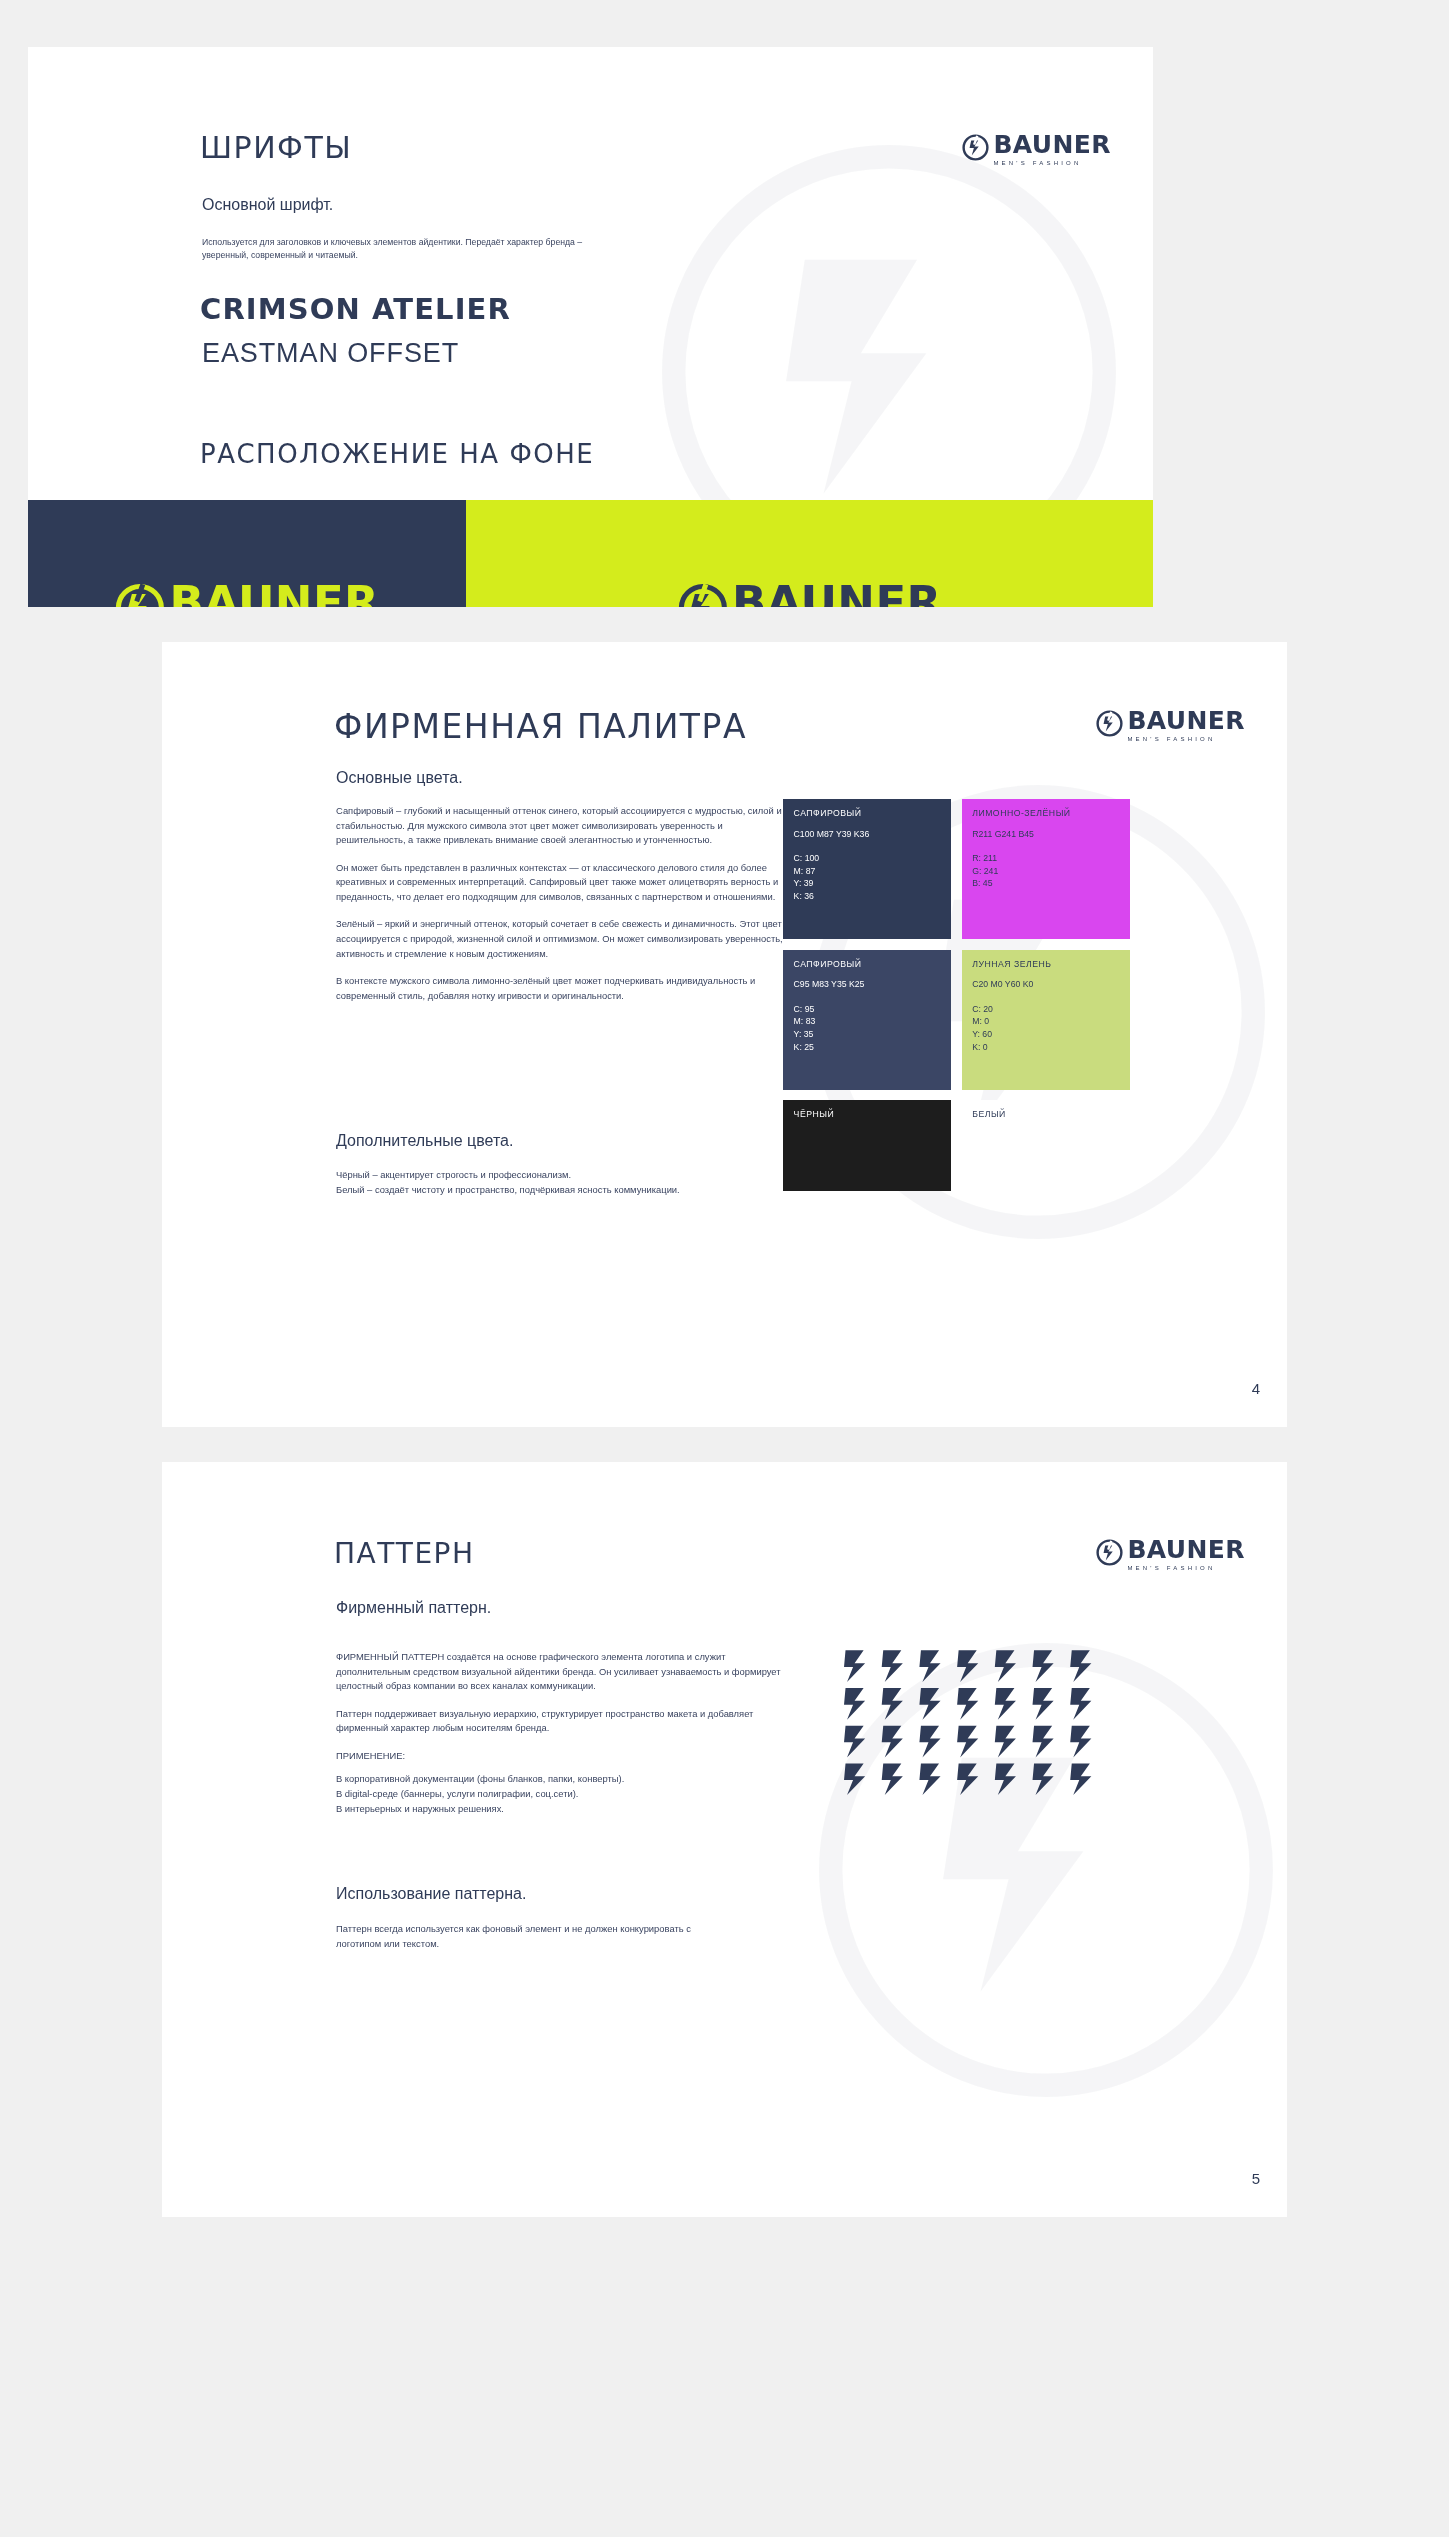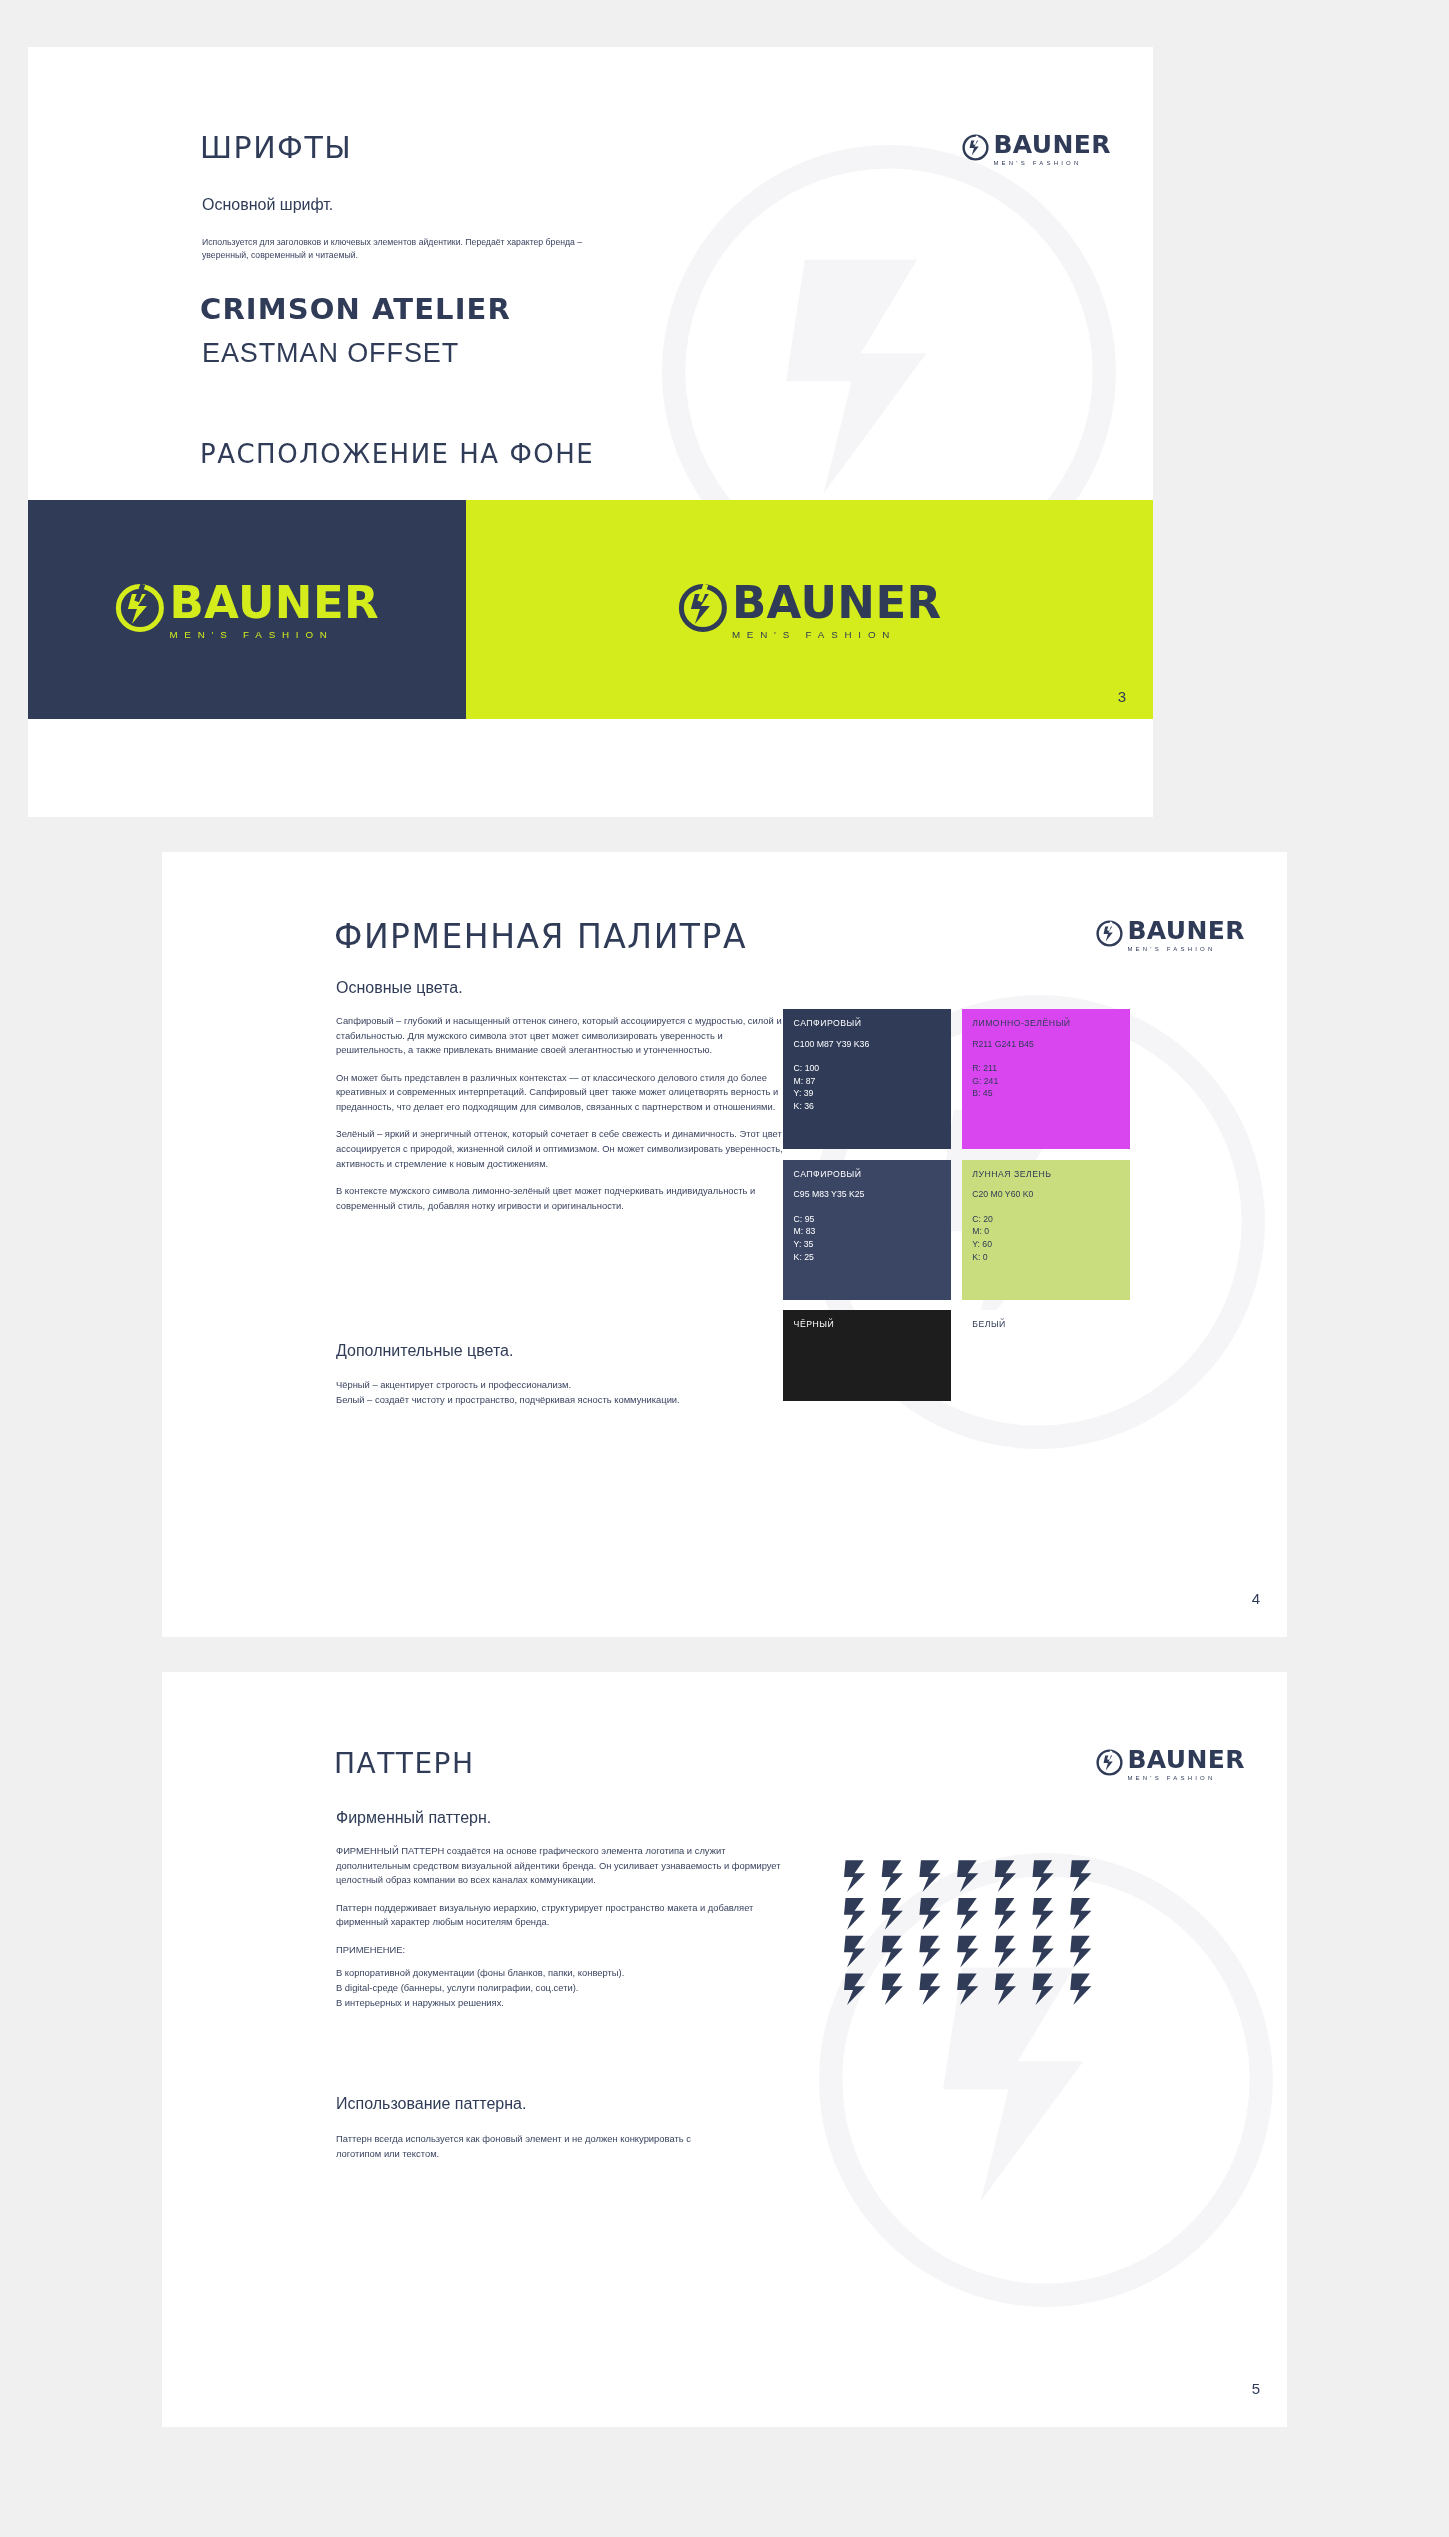--- a/index.html
+++ b/index.html
@@ -19,21 +19,21 @@
     box-sizing: border-box;
   }
   .page {
     position: relative;
     width: 1125px;
     margin: 0 auto 35px auto;
     background: #ffffff;
     box-sizing: border-box;
     overflow: hidden;
   }
-  .page-1 { height: 770px; margin-left: 28px; }
+  .page-1 { height: 560px; margin-left: 28px; }
   .page-2 { height: 785px; }
   .page-3 { height: 755px; }
 
   
   .watermark {
     position: absolute;
     right: 30px;
     top: 91px;
     width: 468px;
     height: 468px;
@@ -150,21 +150,21 @@
   .sw-lime { background: #d946ef; color: #2f3b57; }
   .sw-sapphire2 { background: #3b4665; color: #ffffff; }
   .sw-moon { background: #c9dc7e; color: #2f3b57; }
   .sw-black { background: #1d1d1d; color: #ffffff; height: 91px; }
   .sw-white { background: #ffffff; color: #2f3b57; height: 91px; }
 
   
   .p3-title { position: absolute; left: 172px; top: 75px; font-size: 28px; }
   .p3-hdrlogo { right: 42px; top: 75px; }
   .p3-sub { position: absolute; left: 174px; top: 137px; }
-  .p3-col { position: absolute; left: 174px; top: 172px; width: 453px; }
+  .p3-col { position: absolute; left: 174px; top: 188px; width: 453px; }
   .p3-col p { margin: 0 0 13px 0; }
   .p3-sub2 { position: absolute; left: 174px; top: 423px; }
   .p3-col3 { position: absolute; left: 174px; top: 460px; width: 392px; }
   .pattern-block { position: absolute; left: 679px; top: 185px; width: 279px; height: 159px; }
   .pattern-block svg { width: 100%; height: 100%; }
   .p3-num { right: 27px; bottom: 30px; }
 </style>
 </head>
 <body>
 

